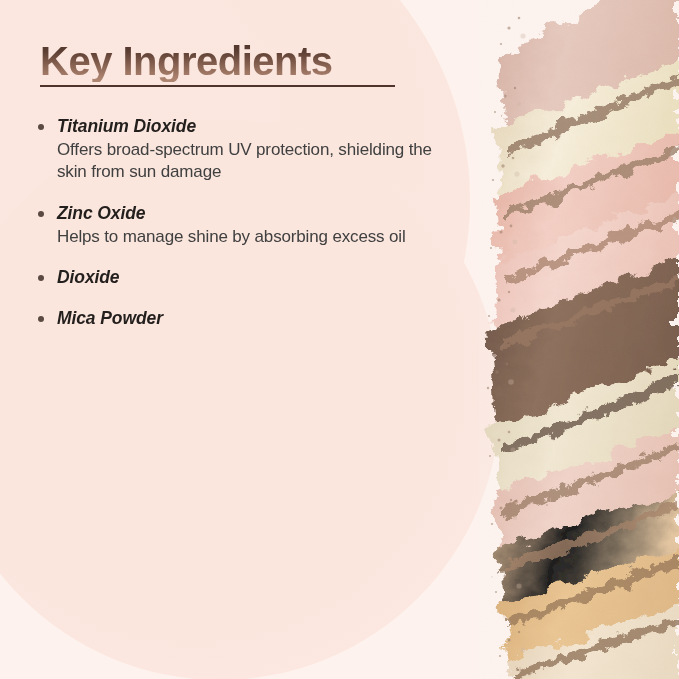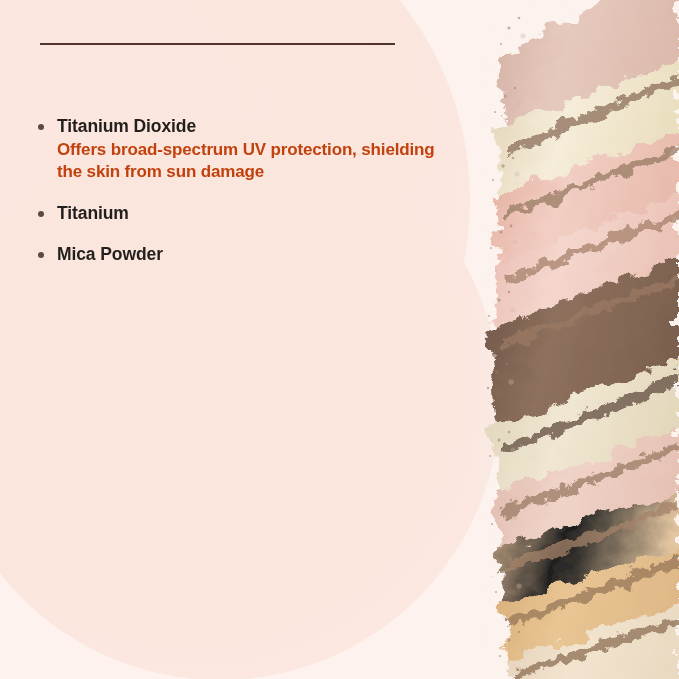--- a/index.html
+++ b/index.html
@@ -70,26 +70,27 @@
     width:6px;height:6px;border-radius:50%;
     background:#5a4a42;
   }
   .item-title{
     margin:0 0 1px 19px;
     font-size:17.5px;
     font-weight:700;
     color:#231f1d;
     letter-spacing:-0.1px;
     line-height:1.25;
+    font-style:italic;
   }
   .item-desc{
     margin:0 0 0 19px;
     font-size:17px;
-    font-weight:700;
-    color:#c2410c;
+    font-weight:400;
+    color:#404040;
     line-height:1.32;
     letter-spacing:-0.15px;
   }
 
   
   .swatch{
     position:absolute;right:0;top:0;
     width:200px;height:679px;
     z-index:3;
     overflow:hidden;
@@ -248,36 +249,42 @@
         <circle cx="44" cy="650" r="2.4"></circle>
       </g>
 
       <rect x="0" y="0" width="200" height="679" filter="url(#grain)" fill="#ffffff" opacity="0.12"></rect>
     </svg>
   </div>
 
   <div class="content">
 
     <div class="title-wrap">
+      <h1 class="title">Key Ingredients</h1>
       <div class="title-underline"></div>
     </div>
 
     <ul class="list">
 
       <li class="item">
         <span class="bullet"></span>
         <p class="item-title">Titanium Dioxide</p>
         <p class="item-desc">Offers broad-spectrum UV protection, shielding the skin from sun damage</p>
       </li>
 
-
-
-      <li class="item">
-        <span class="bullet"></span>
-        <p class="item-title">Titanium</p>
+      <li class="item">
+        <span class="bullet"></span>
+        <p class="item-title">Zinc Oxide</p>
+        <p class="item-desc">Helps to manage shine by absorbing excess oil</p>
+      </li>
+
+
+      <li class="item">
+        <span class="bullet"></span>
+        <p class="item-title">Dioxide</p>
       </li>
 
       <li class="item">
         <span class="bullet"></span>
         <p class="item-title">Mica Powder</p>
       </li>
 
     </ul>
   </div>
 

